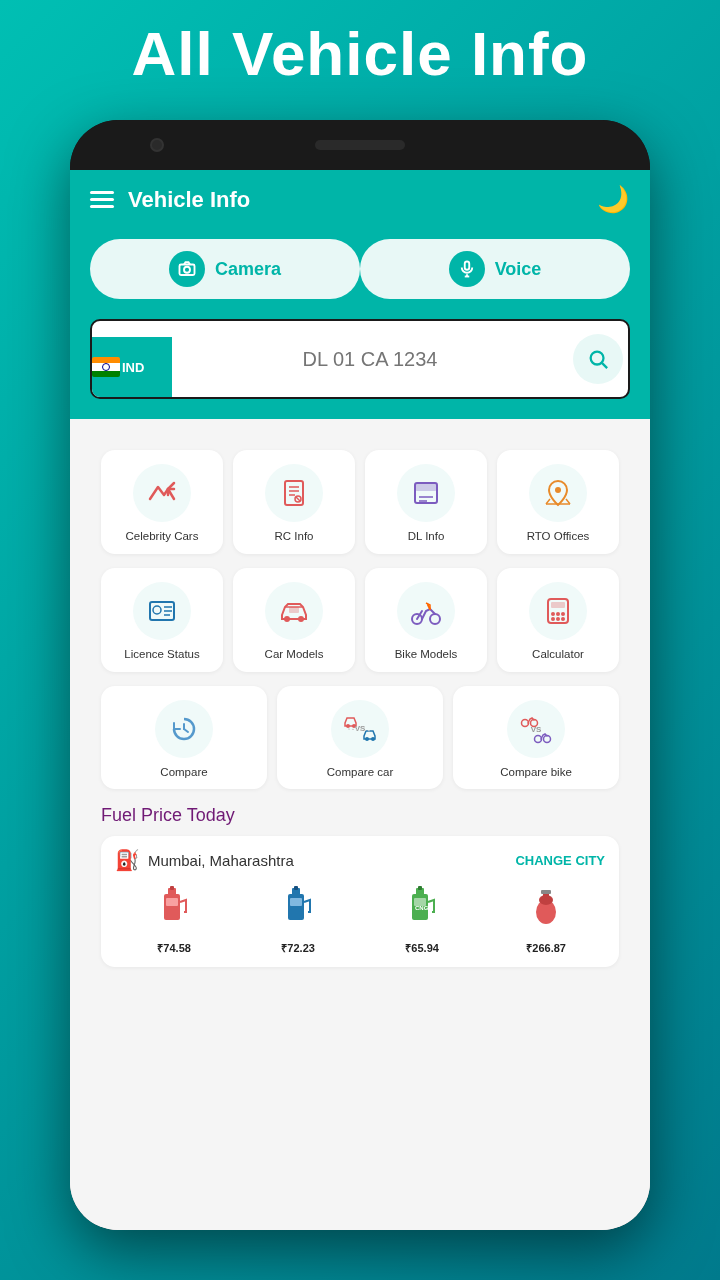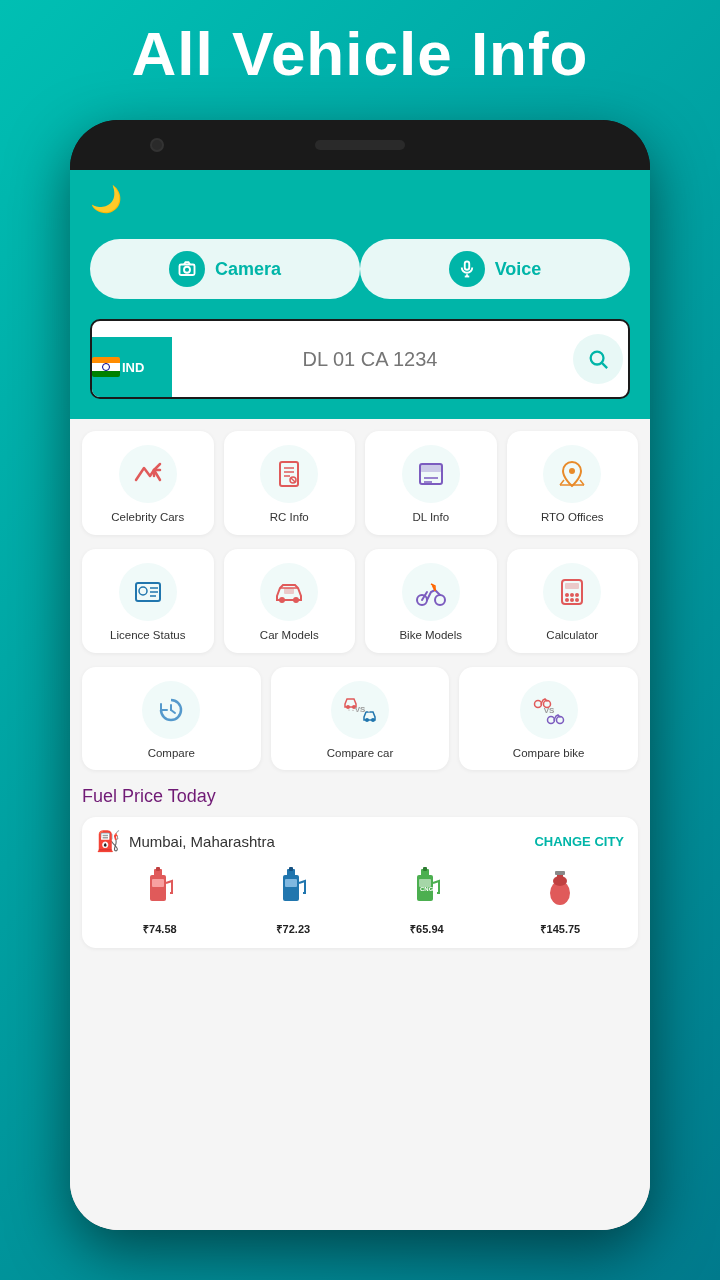--- a/index.html
+++ b/index.html
@@ -223,21 +223,21 @@
       cursor: pointer;
       color: #00b5a8;
       font-size: 22px;
     }
 
     
     .scroll-content {
       flex: 1;
       overflow-y: auto;
       background: #f5f5f5;
-      padding: 12px;
+      padding: 31px;
     }
     .scroll-content::-webkit-scrollbar { display: none; }
 
     
     .menu-grid {
       display: grid;
       grid-template-columns: repeat(4, 1fr);
       gap: 10px;
       margin-bottom: 14px;
     }
@@ -343,20 +343,28 @@
 <div class="phone-frame">
 
   <div class="phone-top-bar">
     <div class="phone-camera"></div>
     <div class="phone-speaker"></div>
   </div>
 
   <div class="app-content">
 
     <div class="app-header">
+      <div class="header-left">
+        <div class="hamburger-icon">
+          <span></span>
+            <span></span>
+            <span></span>
+        </div>
+        <span class="app-title">Vehicle Info</span>
+      </div>
       <span class="moon-icon">🌙</span>
     </div>
 
     <div class="buttons-row">
       <button class="action-btn">
         <div class="btn-icon">
           <svg width="18" height="18" viewBox="0 0 24 24" fill="none" stroke="white" stroke-width="2.5">
             <rect x="2" y="6" width="20" height="14" rx="2"></rect>
             <circle cx="12" cy="13" r="4"></circle>
             <path d="M8 6l2-3h4l2 3"></path>
@@ -622,21 +630,21 @@
 
           <div class="fuel-price-item">
             <div style="font-size:32px;">
               <svg width="36" height="44" viewBox="0 0 36 44">
                 <ellipse cx="18" cy="28" rx="10" ry="12" fill="#e05a5a"></ellipse>
                 <ellipse cx="18" cy="16" rx="7" ry="5" fill="#c04040"></ellipse>
                 <rect x="15" y="8" width="6" height="8" rx="2" fill="#c04040"></rect>
                 <rect x="13" y="6" width="10" height="4" rx="1" fill="#888"></rect>
               </svg>
             </div>
-            <span class="fuel-price-val">₹145.75</span>
+            <span class="fuel-price-val">₹266.87</span>
           </div>
         </div>
       </div>
 
     </div>
 
   </div>
 
 </div>
 

